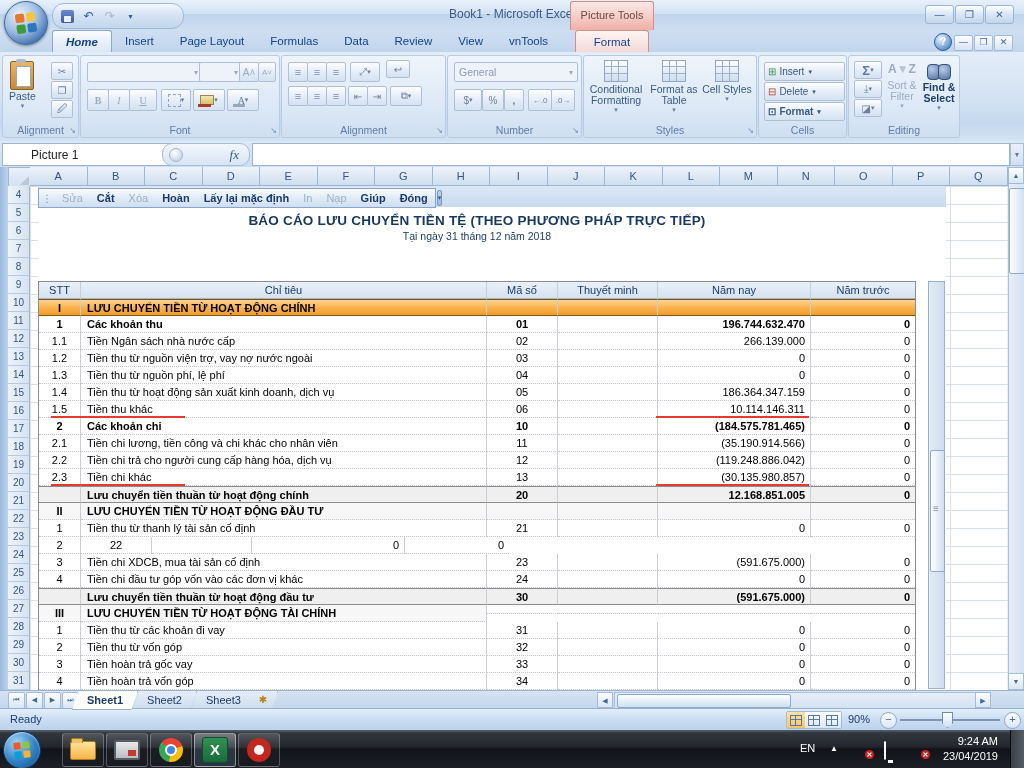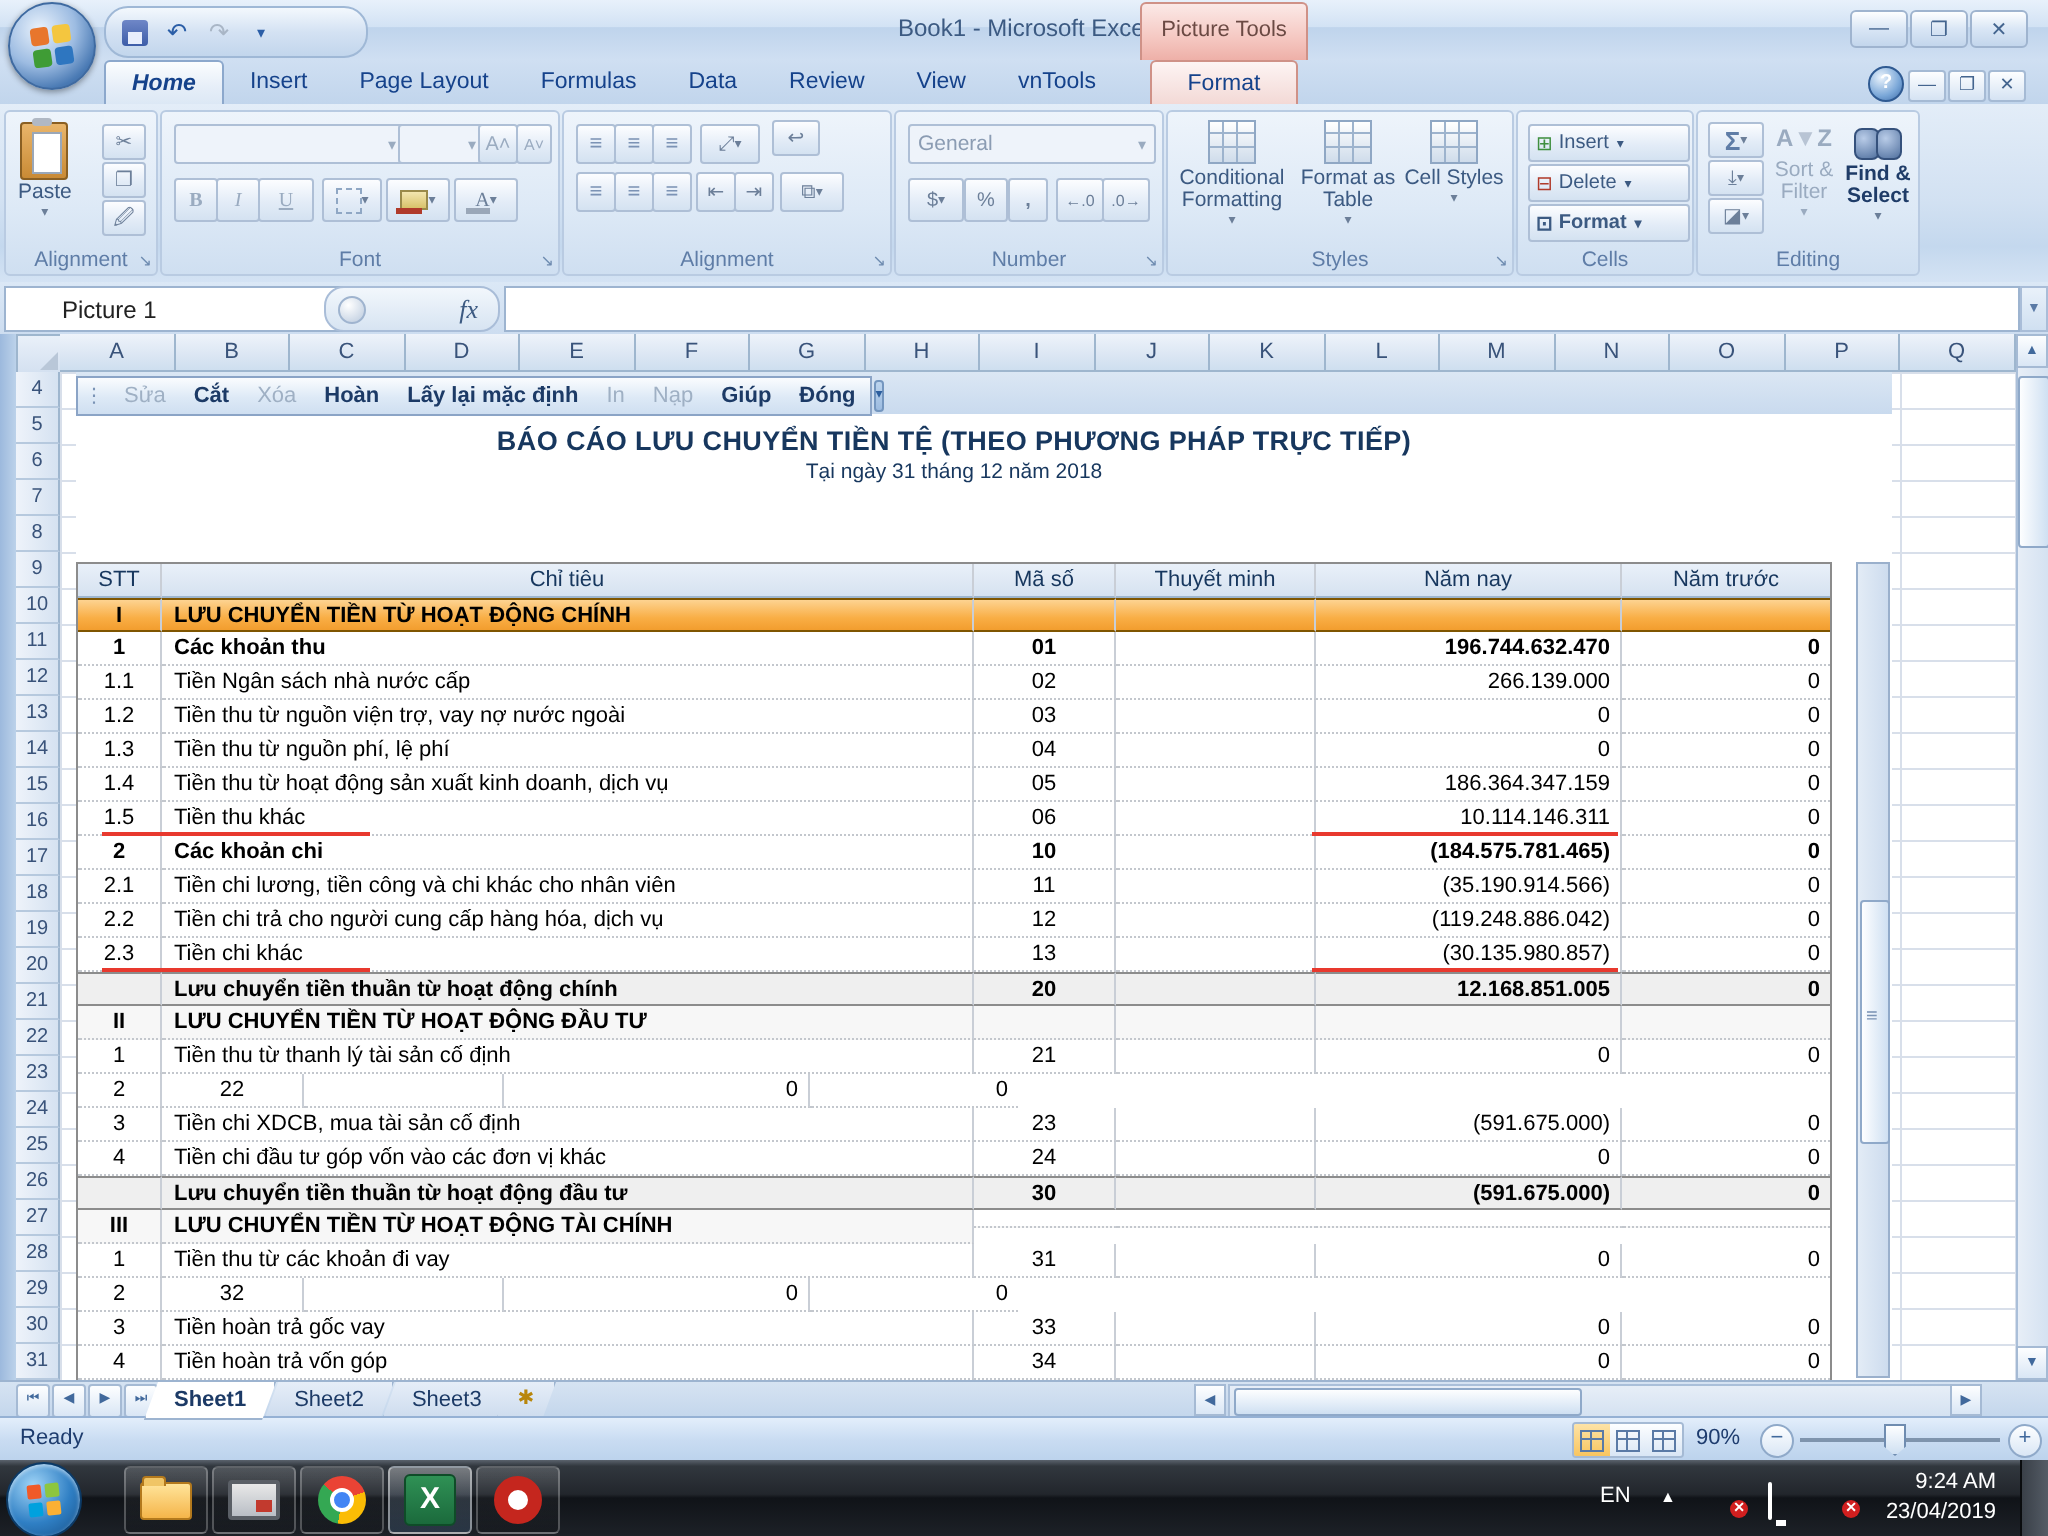--- a/index.html
+++ b/index.html
@@ -660,20 +660,21 @@
           <div class="trow item" style="top: 340px;">
             <div class="tc c-stt">1</div>
             <div class="tc c-label">Tiền thu từ các khoản đi vay</div>
             <div class="tc c-code">31</div>
             <div class="tc c-note"></div>
             <div class="tc c-now">0</div>
             <div class="tc c-prev">0</div>
           </div>
           <div class="trow item" style="top: 357px;">
             <div class="tc c-stt">2</div>
+            <div class="tc c-label">Tiền thu từ vốn góp</div>
             <div class="tc c-code">32</div>
             <div class="tc c-note"></div>
             <div class="tc c-now">0</div>
             <div class="tc c-prev">0</div>
           </div>
           <div class="trow item" style="top: 374px;">
             <div class="tc c-stt">3</div>
             <div class="tc c-label">Tiền hoàn trả gốc vay</div>
             <div class="tc c-code">33</div>
             <div class="tc c-note"></div>

